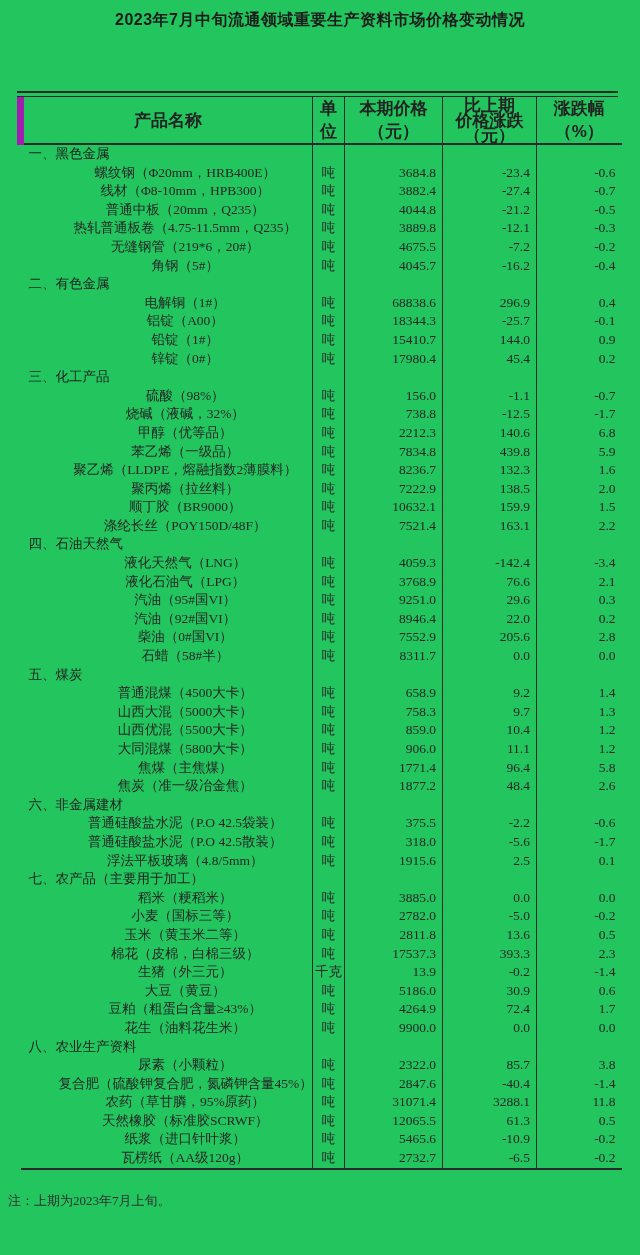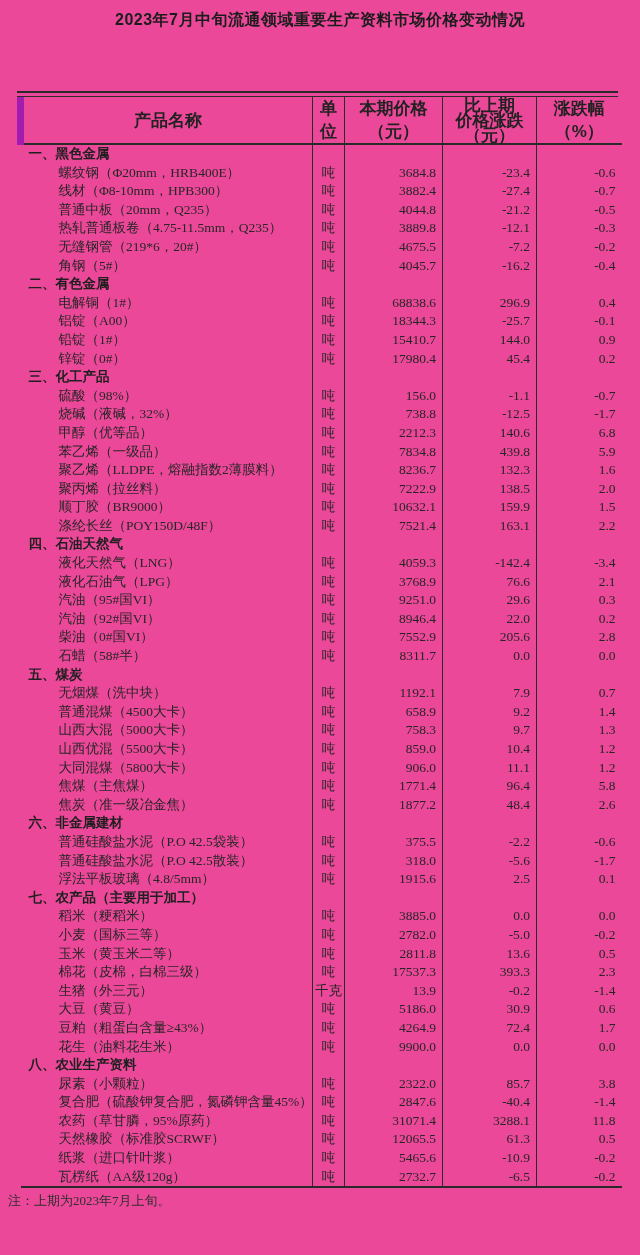--- a/index.html
+++ b/index.html
@@ -1,21 +1,21 @@
 <!DOCTYPE html>
 <html><head>
 <meta charset="utf-8">
 <style>
   html,body{margin:0;padding:0;}
   body{background:#ffffff;}
   .page{
     position:relative;
     width:640px;
     height:1255px;
-    background:#ec4899;
+    background:#22c55e;
     color:#262626;
     font-family:"Liberation Serif","DejaVu Serif",serif;
     overflow:hidden;
   }
   .title{
     position:absolute;
     top:10px;
     left:0;
     width:100%;
     text-align:center;
@@ -65,25 +65,25 @@
   tbody td{
     padding:0;
     font-size:13.5px;
     line-height:18.6px;
     vertical-align:middle;
     white-space:nowrap;
     overflow:hidden;
     color:#262626;
   }
   td.c-name{text-align:left;}
-  td.item-name{padding-left:38px;}
+  td.item-name{padding-left:38px;text-align:center;}
   td.section-name{
     padding-left:8px;
     font-family:"Liberation Sans","DejaVu Sans",sans-serif;
-    font-weight:bold;
+    font-weight:normal;
     color:#1f1f1f;
   }
   td.c-unit{text-align:center;}
   td.c-price,td.c-change,td.c-pct{
     text-align:right;
     padding-right:6px;
   }
   .note{
     position:absolute;
     left:8px;
@@ -319,27 +319,20 @@
             <td class="c-pct">0.0</td>
           </tr>
           <tr>
             <td class="c-name section-name">五、煤炭</td>
             <td class="c-unit"></td>
             <td class="c-price"></td>
             <td class="c-change"></td>
             <td class="c-pct"></td>
           </tr>
           <tr>
-            <td class="c-name item-name">无烟煤（洗中块）</td>
-            <td class="c-unit">吨</td>
-            <td class="c-price">1192.1</td>
-            <td class="c-change">7.9</td>
-            <td class="c-pct">0.7</td>
-          </tr>
-          <tr>
             <td class="c-name item-name">普通混煤（4500大卡）</td>
             <td class="c-unit">吨</td>
             <td class="c-price">658.9</td>
             <td class="c-change">9.2</td>
             <td class="c-pct">1.4</td>
           </tr>
           <tr>
             <td class="c-name item-name">山西大混（5000大卡）</td>
             <td class="c-unit">吨</td>
             <td class="c-price">758.3</td>

